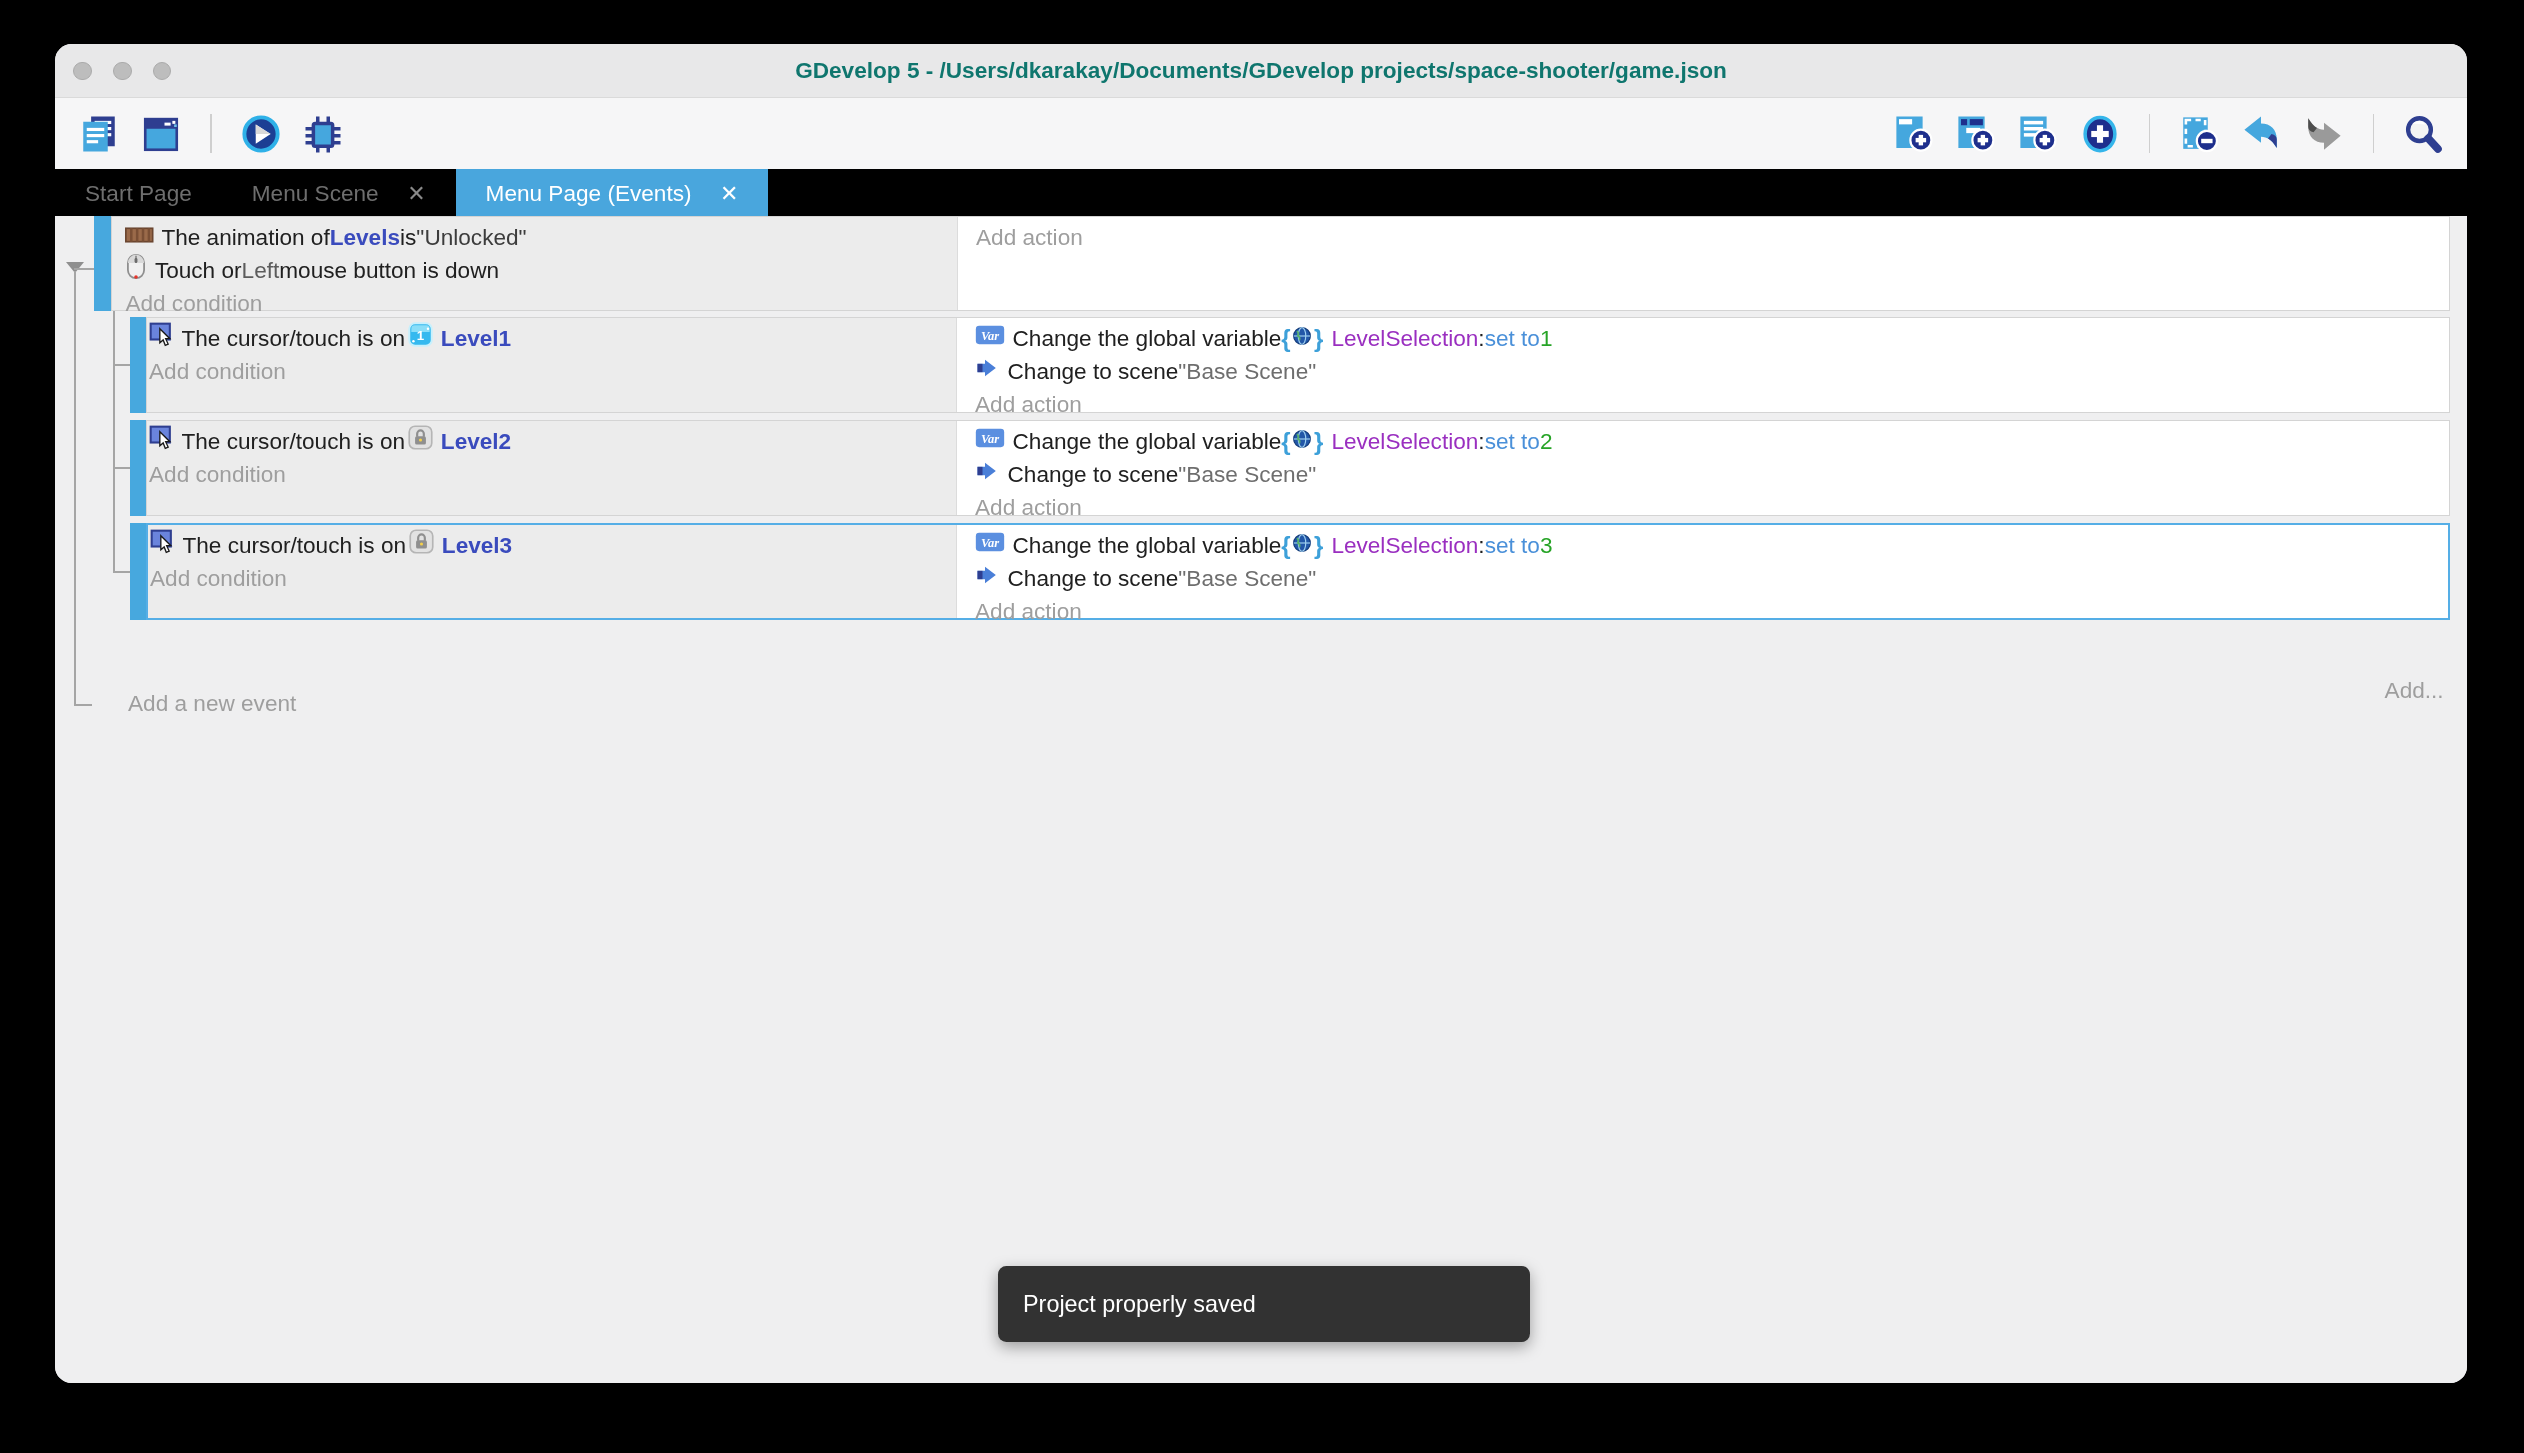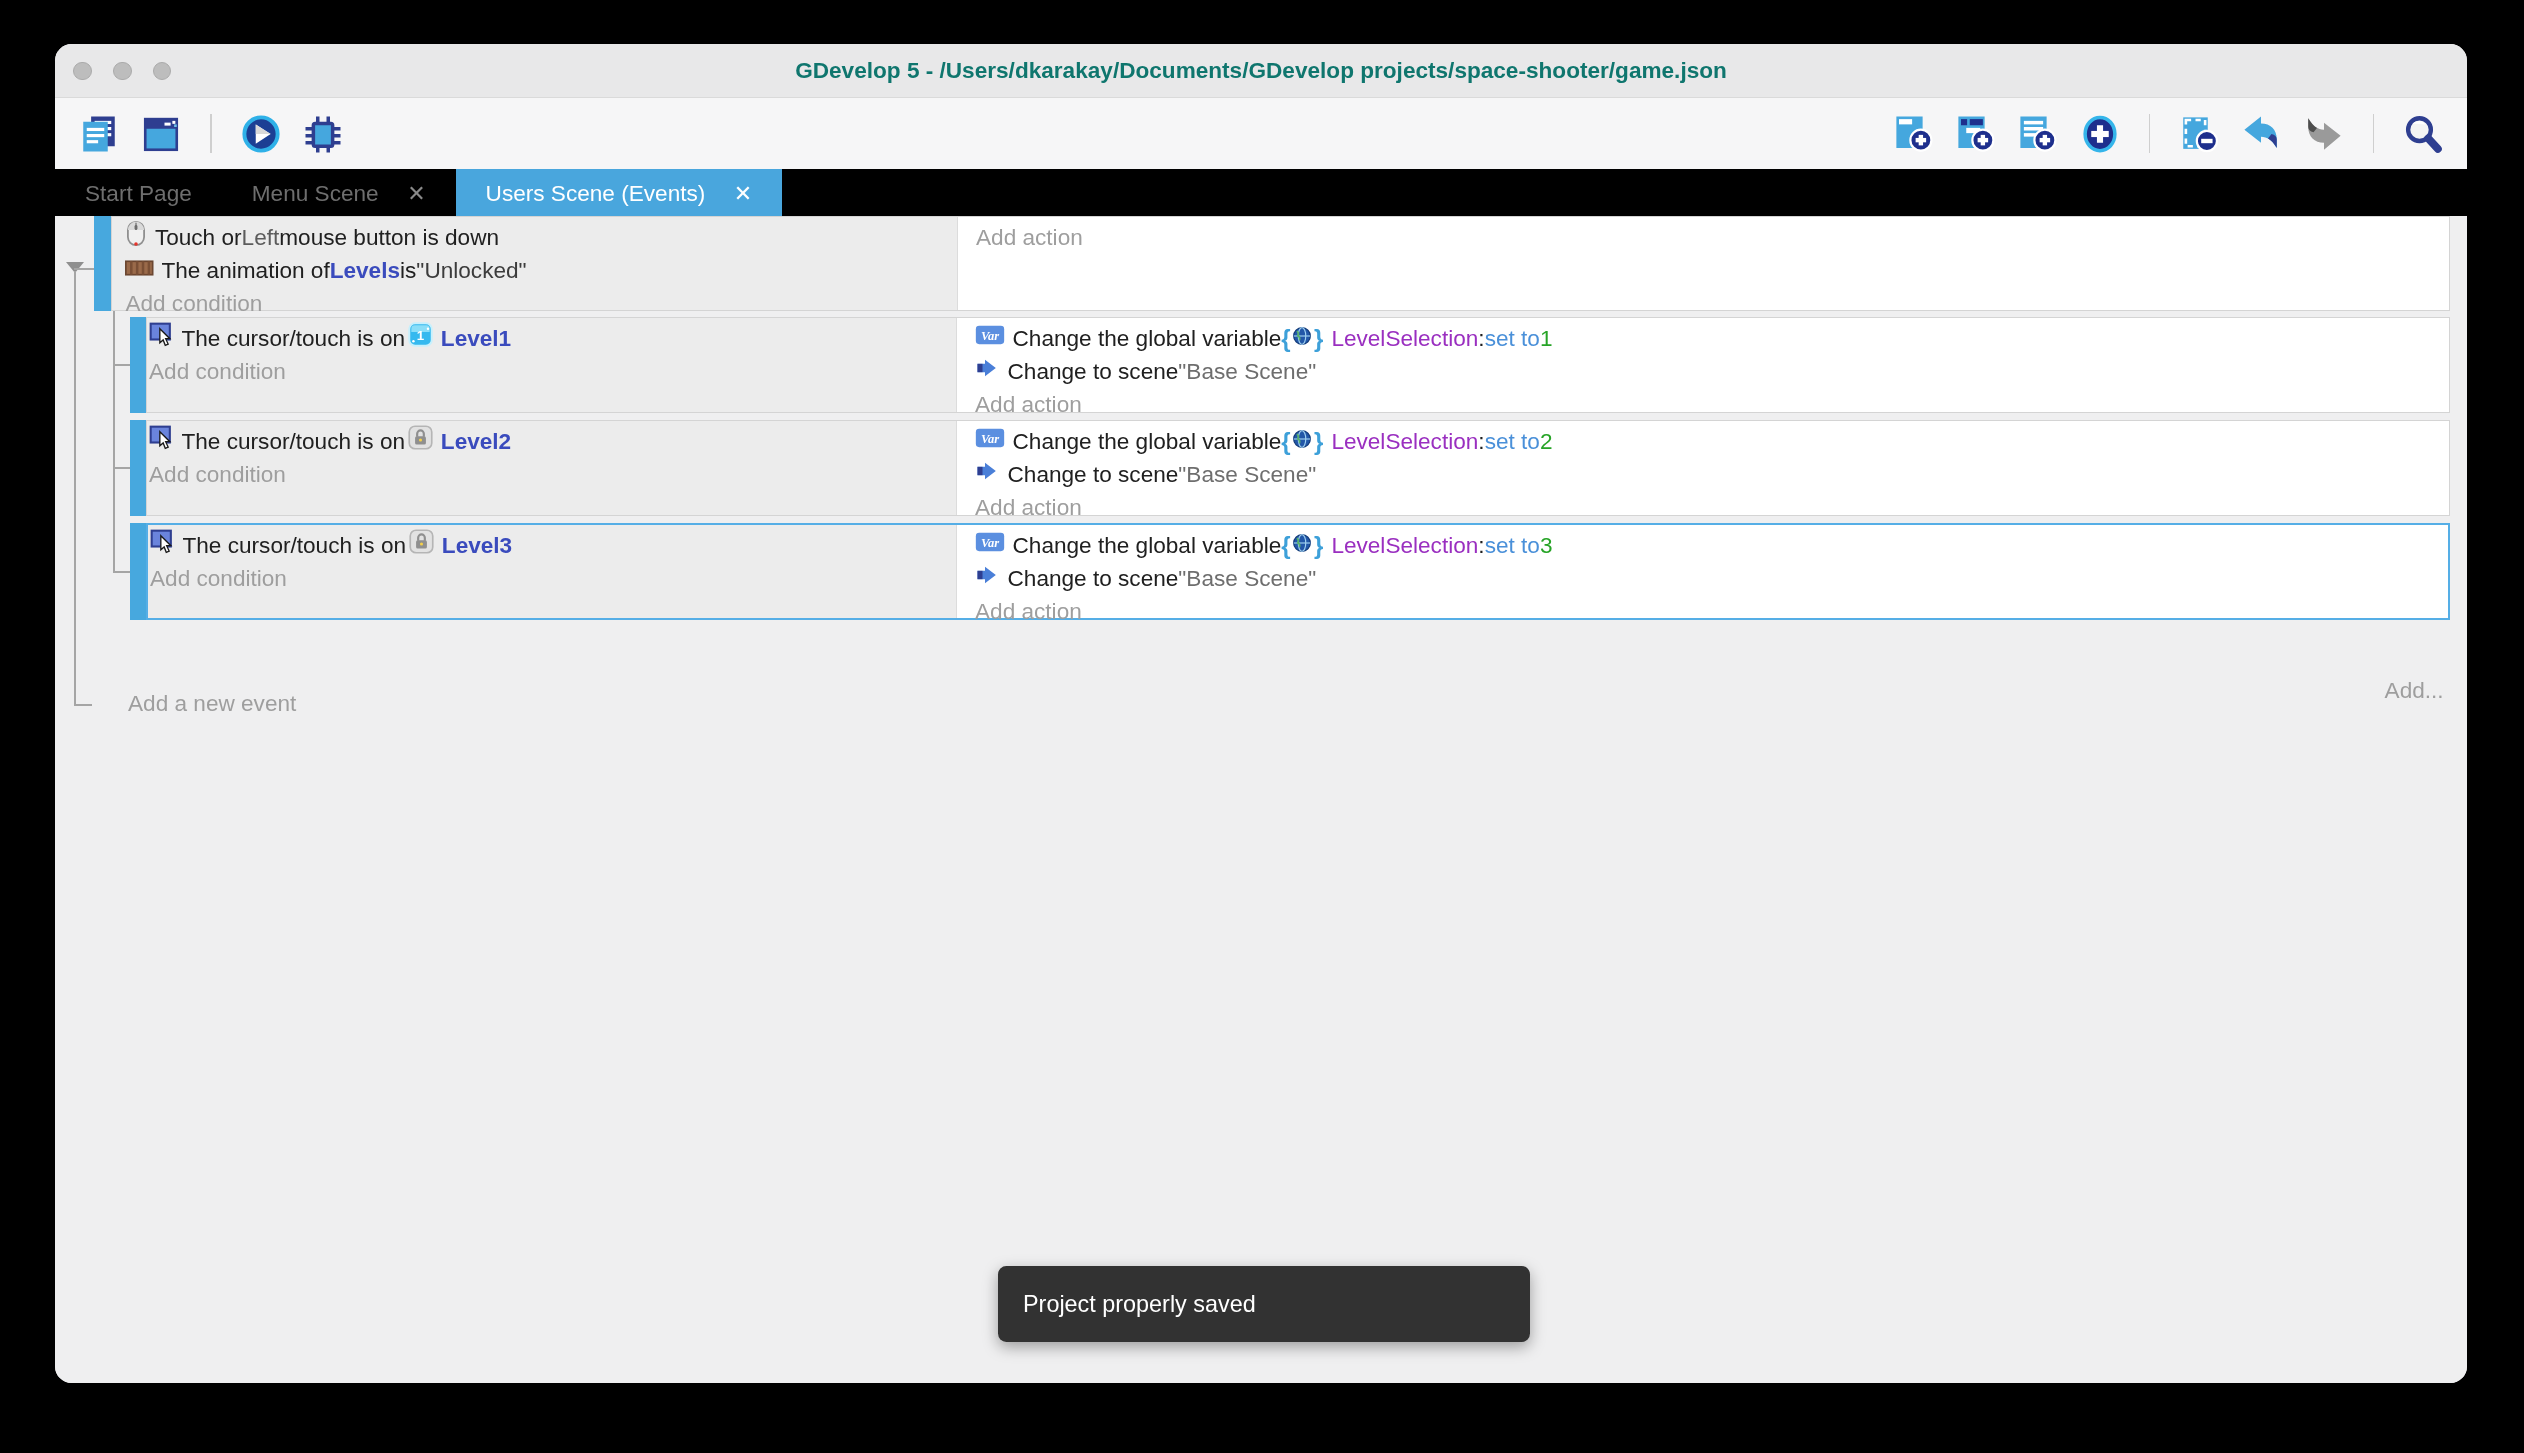--- a/index.html
+++ b/index.html
@@ -202,63 +202,63 @@
 
     <div class="tabbar">
       <div class="tab">
         <span>Start Page</span>
       </div>
       <div class="tab">
         <span>Menu Scene</span>
         <span class="close">✕</span>
       </div>
       <div class="tab active">
-        <span>Users Scene (Events)</span>
+        <span>Menu Page (Events)</span>
         <span class="close">✕</span>
       </div>
     </div>
 
     <div class="events">
 
       <div class="tri" style="left:11px;top:46px;"></div>
       <div class="tline" style="left:19px;top:52px;width:20px;height:1.7px;"></div>
       <div class="tline" style="left:19px;top:55px;width:1.7px;height:433px;"></div>
       <div class="tline" style="left:19px;top:488px;width:18.4px;height:1.7px;"></div>
       <div class="tline" style="left:58px;top:95px;width:1.7px;height:261px;"></div>
       <div class="tline" style="left:58px;top:148px;width:16.7px;height:1.7px;"></div>
       <div class="tline" style="left:58px;top:251px;width:16.7px;height:1.7px;"></div>
       <div class="tline" style="left:58px;top:355px;width:16.7px;height:1.7px;"></div>
 
       <div class="ev-bar" style="left:39px;top:0;height:95px;"></div>
       <div class="ev-box" style="left:56px;top:0;width:2339px;height:95px;">
         <div class="cond" style="width:846px;">
           <div class="ev-line pad-parent">
+            <span class="ev-icon"><svg width="28.5" height="20" viewBox="0 0 34 22">
+                  <rect x="1" y="3" width="32" height="16" fill="#9a6a4a" stroke="#6b4630" stroke-width="2"></rect>
+                  <rect x="6" y="3" width="3" height="16" fill="#7a4f35"></rect>
+                  <rect x="13" y="3" width="3" height="16" fill="#7a4f35"></rect>
+                  <rect x="20" y="3" width="3" height="16" fill="#7a4f35"></rect>
+                  <rect x="27" y="3" width="3" height="16" fill="#7a4f35"></rect>
+                </svg></span>
+            <span>The animation of </span>
+            <span class="obj">Levels</span>
+            <span> is </span>
+            <span class="qstr2">"Unlocked"</span>
+          </div>
+          <div class="ev-line pad-parent">
             <span class="ev-icon"><svg width="22" height="27" viewBox="0 0 24 30">
                   <rect x="3" y="2" width="18" height="26" rx="9" fill="#f0f0f0" stroke="#8f8f8f" stroke-width="2"></rect>
                   <path d="M3 11 a9 9 0 0 1 18 0 z" fill="#d9d9d9"></path>
                   <line x1="12" y1="3" x2="12" y2="11" stroke="#8f8f8f" stroke-width="2"></line>
                   <rect x="10.4" y="5.5" width="3.2" height="5.5" rx="1.6" fill="#6b6b6b"></rect>
                   <circle cx="12" cy="26.6" r="2" fill="#e5352b"></circle>
                 </svg></span>
             <span>Touch or </span>
             <span class="p-gray">Left</span>
             <span> mouse button is down</span>
-          </div>
-          <div class="ev-line pad-parent">
-            <span class="ev-icon"><svg width="28.5" height="20" viewBox="0 0 34 22">
-                  <rect x="1" y="3" width="32" height="16" fill="#9a6a4a" stroke="#6b4630" stroke-width="2"></rect>
-                  <rect x="6" y="3" width="3" height="16" fill="#7a4f35"></rect>
-                  <rect x="13" y="3" width="3" height="16" fill="#7a4f35"></rect>
-                  <rect x="20" y="3" width="3" height="16" fill="#7a4f35"></rect>
-                  <rect x="27" y="3" width="3" height="16" fill="#7a4f35"></rect>
-                </svg></span>
-            <span>The animation of </span>
-            <span class="obj">Levels</span>
-            <span> is </span>
-            <span class="qstr2">"Unlocked"</span>
           </div>
           <div class="ev-line pad-parent ghost">Add condition</div>
         </div>
         <div class="act" style="left:846px;">
           <div class="ev-line pad-act ghost">Add action</div>
         </div>
       </div>
 
       <div class="ev-bar" style="left:75px;top:101px;height:96px;"></div>
       <div class="ev-box" style="left:91px;top:101px;width:2304px;height:96px;">

